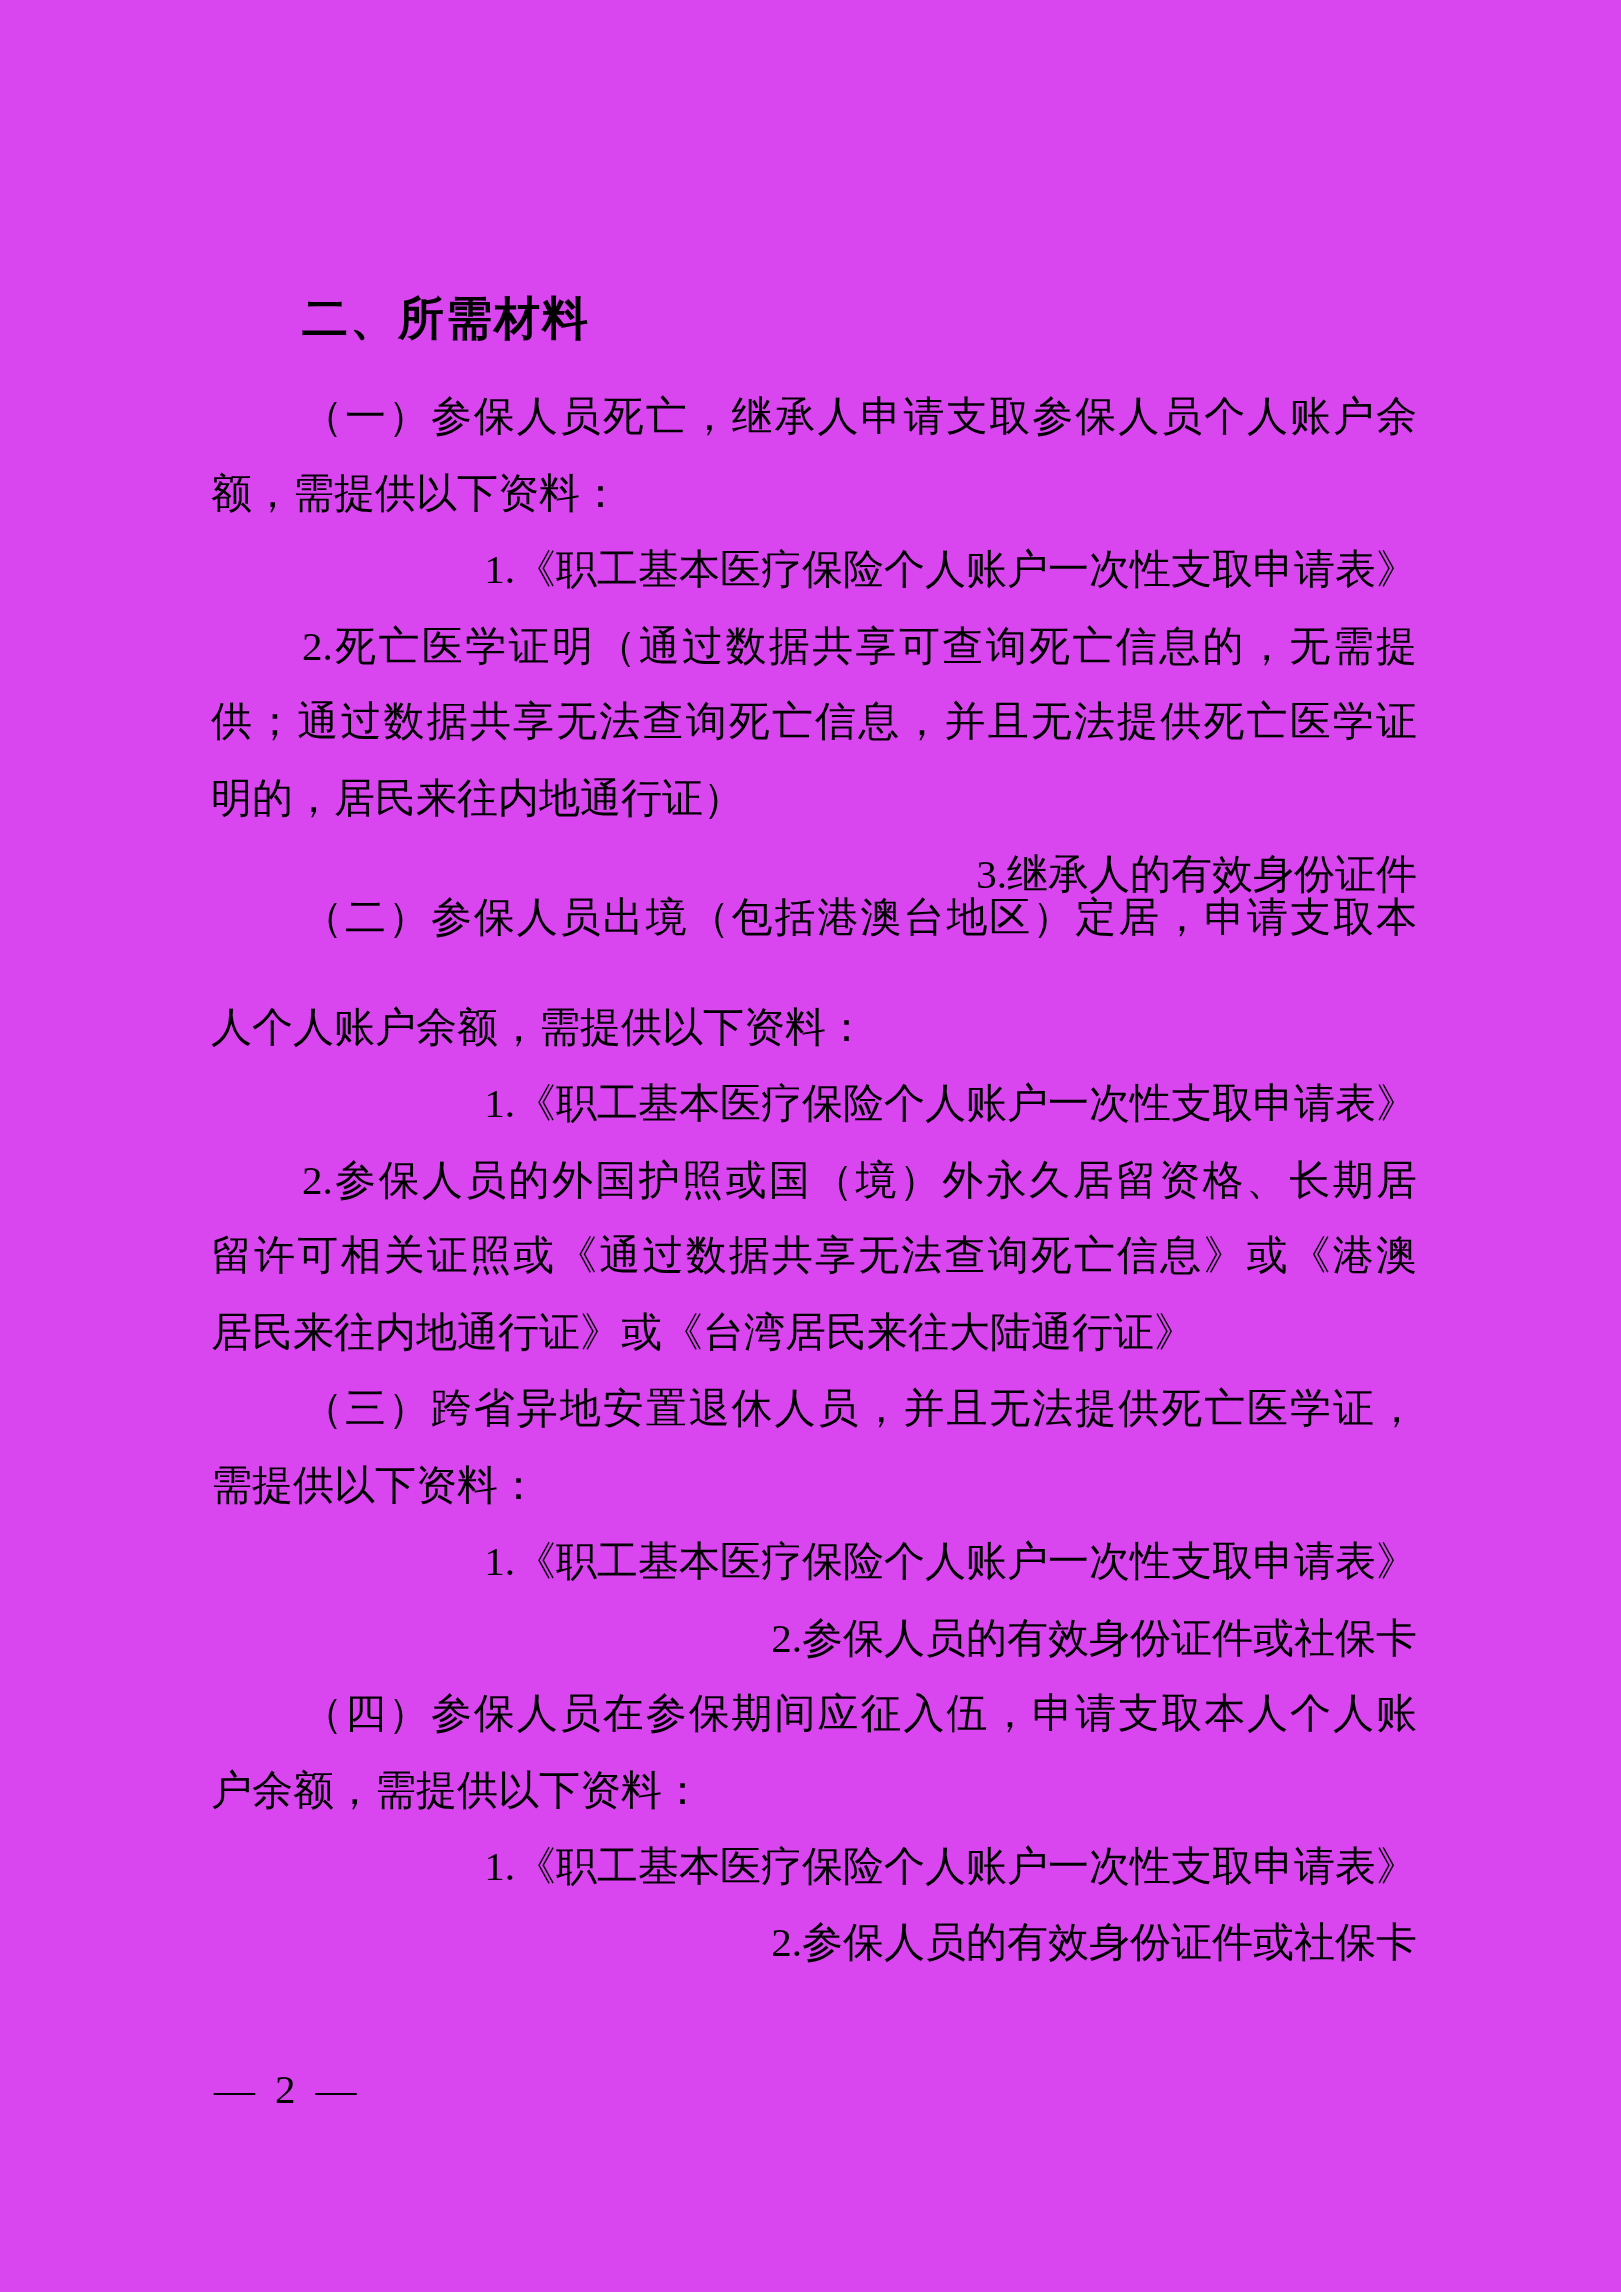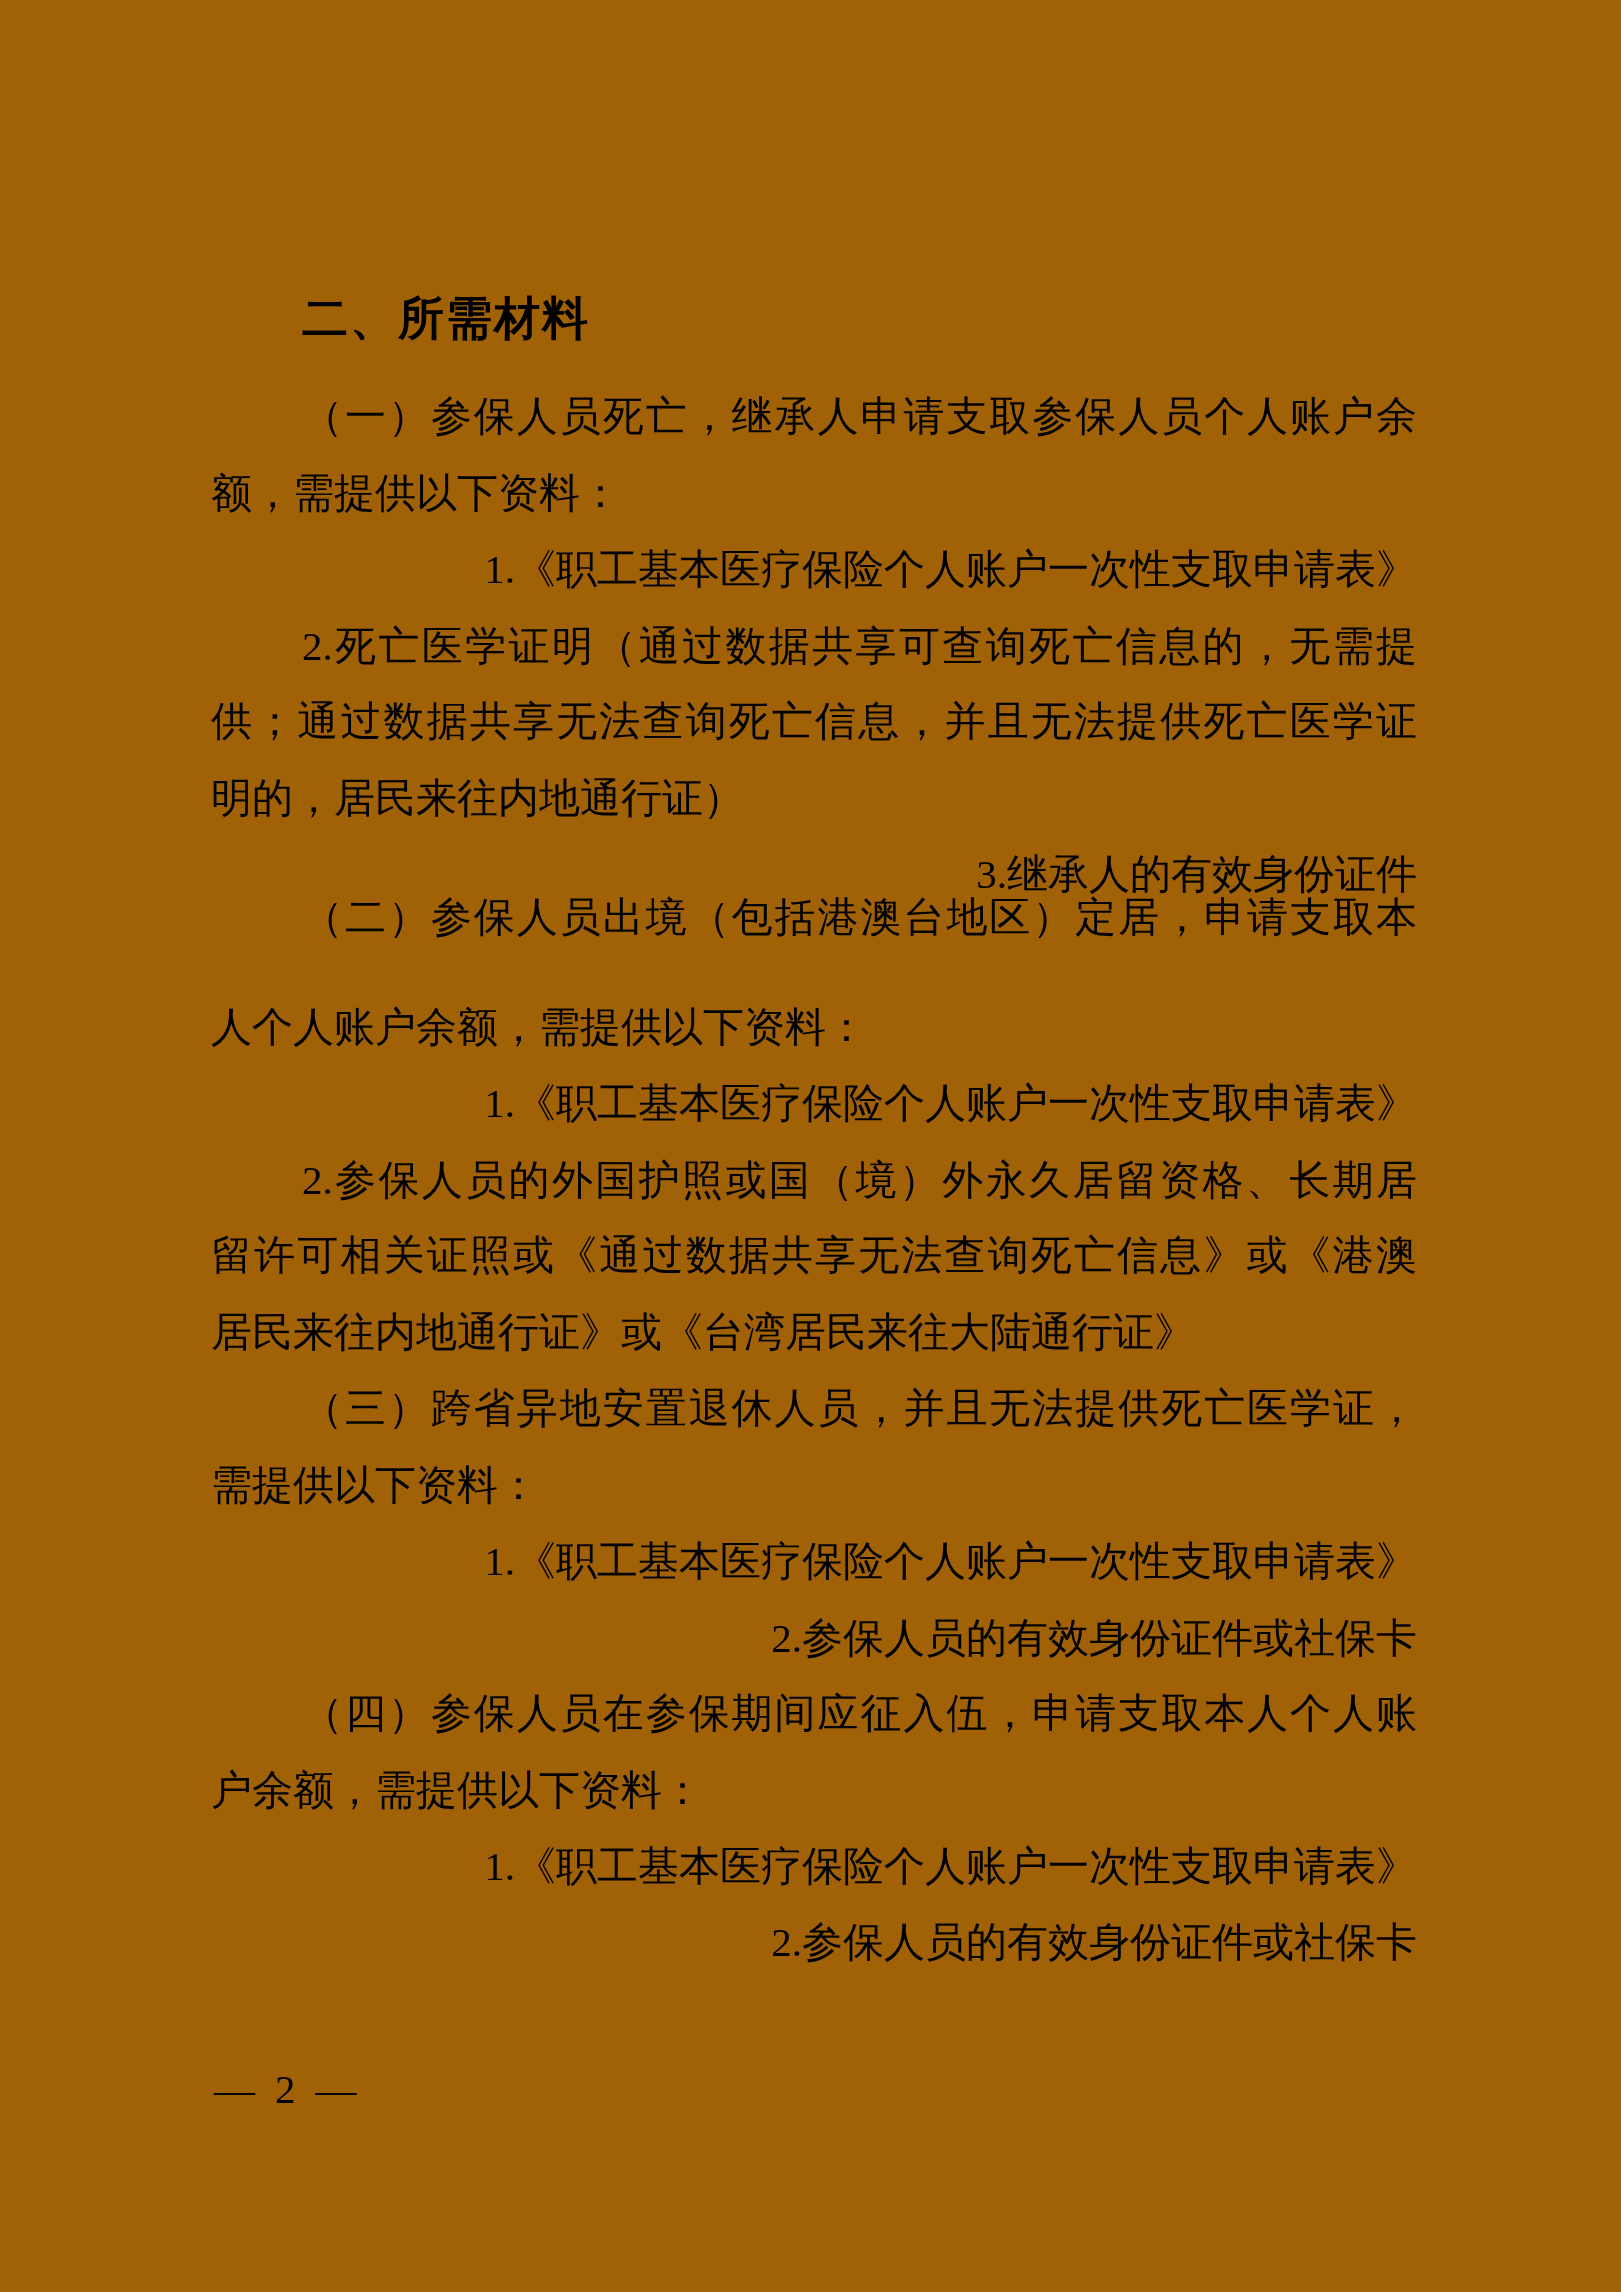--- a/index.html
+++ b/index.html
@@ -4,21 +4,21 @@
 <style>
   html, body {
     margin: 0;
     padding: 0;
     background: #ffffff;
   }
   .page {
     position: relative;
     width: 1621px;
     height: 2293px;
-    background: #a16207;
+    background: #d946ef;
     overflow: hidden;
     font-family: "Liberation Serif", serif;
     color: #000000;
   }
   .heading {
     position: absolute;
     left: 211px;
     top: 288px;
     width: 1206px;
     padding-left: 91px;

